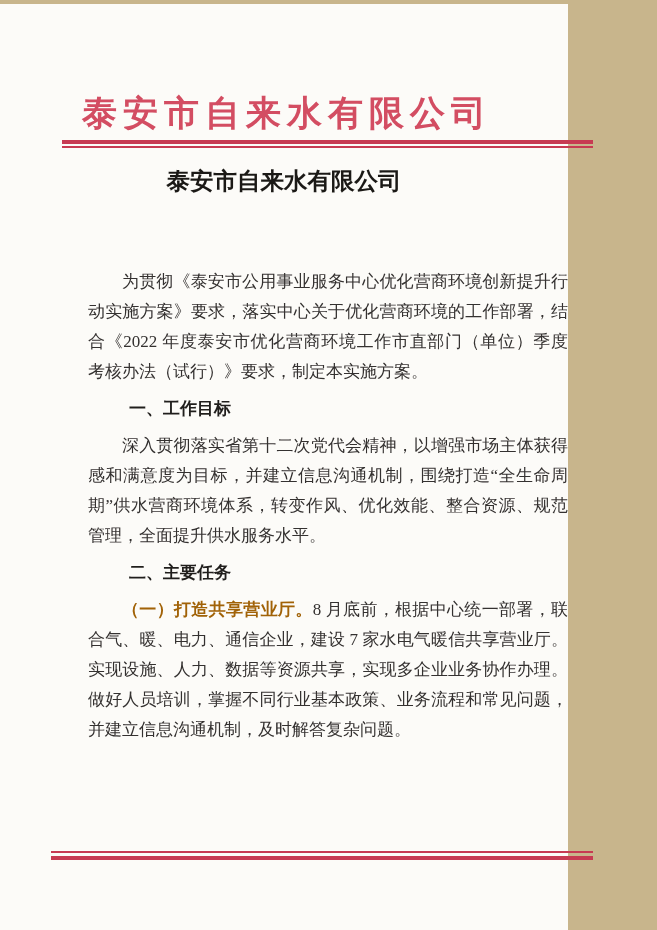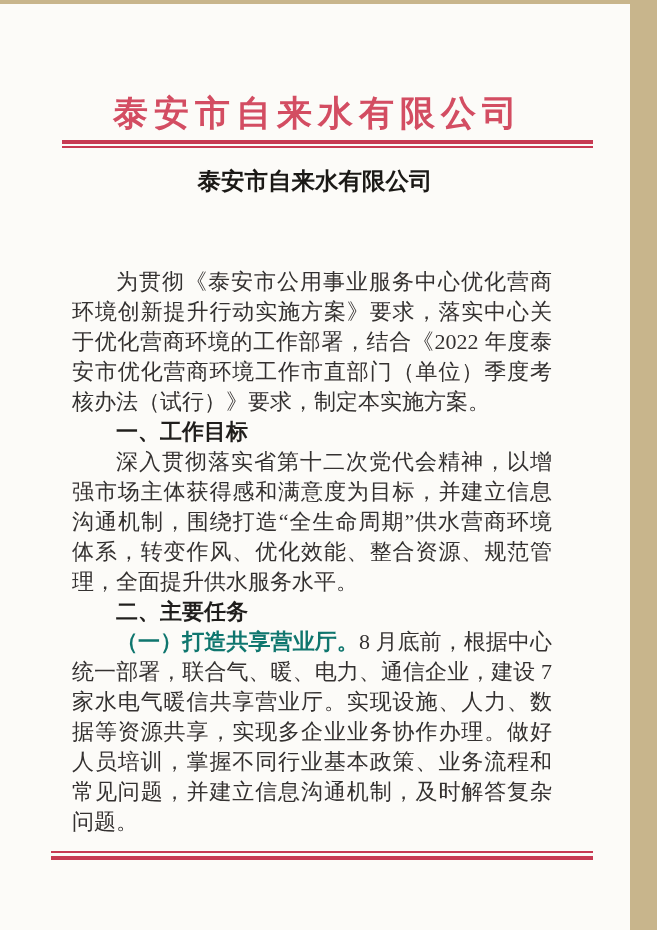--- a/index.html
+++ b/index.html
@@ -3,41 +3,41 @@
 <meta charset="utf-8">
 <style>
   :root{
     --accent:#c73a52; --letterhead:#d34d62; --page-bg:#fcfbf8;
     --scan-bg:#c8b58c; --text:#343130; --title-text:#1b1916;
   }
   html,body{margin:0;padding:0;}
   body{width:657px;height:930px;overflow:hidden;
        font-family:"Liberation Serif", serif;}
   .scan{position:relative;width:657px;height:930px;background:var(--scan-bg);}
-  .page{position:absolute;top:4px;left:0;width:630px;height:926px;
+  .page{position:absolute;top:4px;left:0;width:568px;height:926px;
         background:var(--page-bg);text-decoration:underline;}
   .letterhead{position:absolute;top:88px;left:0;width:100%;
         text-align:center;line-height:44px;font-size:35px;font-weight:700;
         letter-spacing:6px;text-indent:6px;color:var(--letterhead);
         font-family:"Liberation Serif", serif;}
   .rule{position:absolute;box-sizing:content-box;background:transparent;}
   .rule-top{left:62px;top:136px;width:531px;height:2px;
         border-top:4px solid var(--accent);border-bottom:2px solid var(--accent);}
   .rule-bottom{left:51px;top:847px;width:542px;height:3px;
         border-top:2px solid var(--accent);border-bottom:4px solid var(--accent);}
   .doc-title{position:absolute;top:162px;left:0;width:100%;text-align:center;
         font-size:23.5px;line-height:31px;font-weight:700;color:var(--title-text);
         font-family:"Liberation Serif", serif;}
-  .content{position:absolute;left:72px;top:263px;width:480px;
-        font-size:22px;line-height:30px;color:var(--text);
+  .content{position:absolute;left:88px;top:263px;width:480px;
+        font-size:17px;line-height:30px;color:var(--text);
         text-align:justify;text-justify:inter-character;}
   .para{margin:0;text-indent:2em;}
-  .heading{margin:0;text-indent:2em;font-weight:700;color:#201e1c;
+  .heading{margin:7px;text-indent:2em;font-weight:700;color:#201e1c;
         font-family:"Liberation Sans", sans-serif;}
-  .para b{font-weight:700;color:#0f766e;}
+  .para b{font-weight:700;color:#a16207;}
 </style>
 </head>
 <body>
 
 <div class="scan">
   <div class="page">
 
     <div class="letterhead">泰安市自来水有限公司</div>
 
     <div class="rule rule-top"></div>

